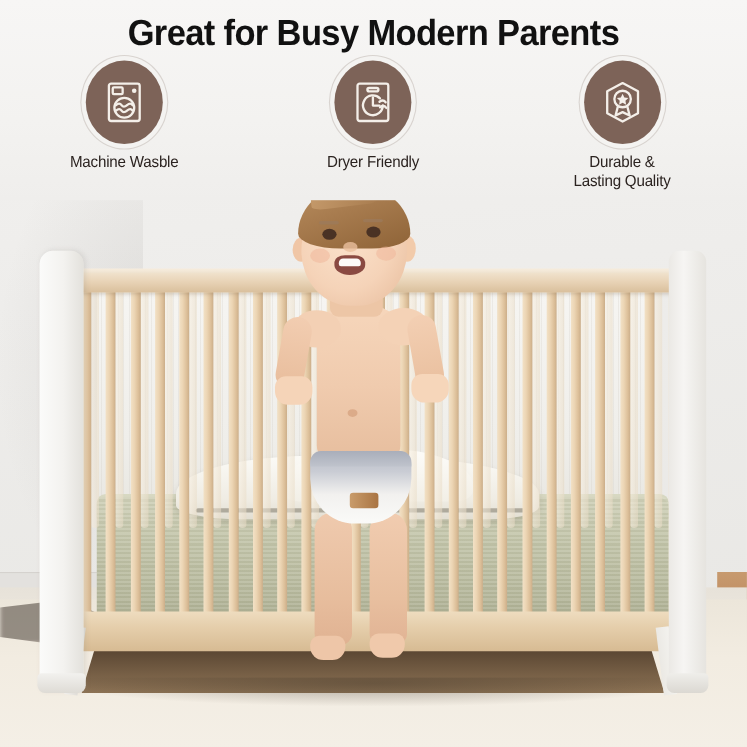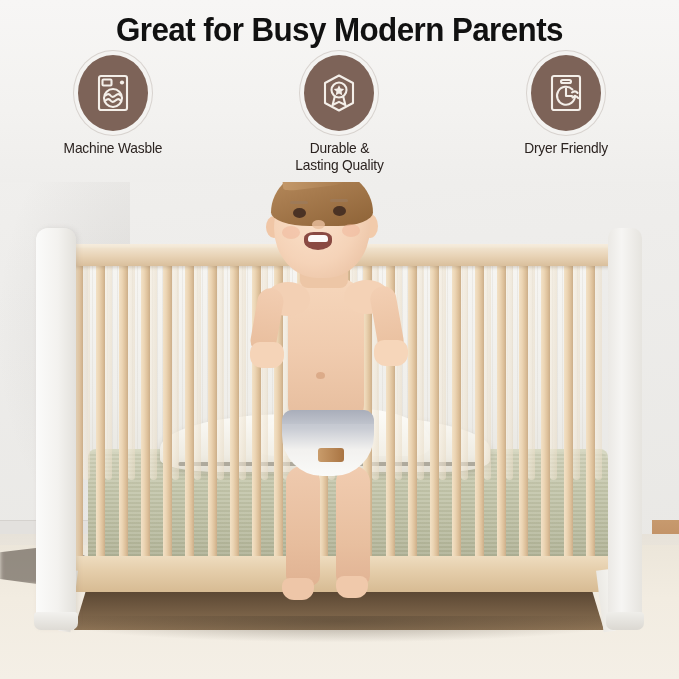--- a/index.html
+++ b/index.html
@@ -450,46 +450,46 @@
               <path d="M10.5 27.5c2-1.8 3.8-1.8 5 0s2.9 1.8 5 0 3.8-1.8 5 0"></path>
             </svg>
           </span>
         </div>
         <div class="flabel">Machine Wasble</div>
       </div>
 
       <div class="feature">
         <div class="badge">
           <span>
+            <svg width="36" height="40" viewBox="0 0 36 40" fill="none" stroke="#f4efe9" stroke-width="2.1" stroke-linecap="round" stroke-linejoin="round">
+              <rect x="4" y="3" width="28" height="34" rx="2"></rect>
+              <rect x="13" y="7" width="10" height="3" rx="1.5"></rect>
+              <path d="M24.4 16.4A9 9 0 1 0 27 22.8"></path>
+              <path d="M18 15.5V23h6"></path>
+              <path d="M24 19.5c2.2-1.6 4.3-1.2 5.6.5"></path>
+              <path d="M24.5 24.5c2.3-1.6 4.4-1.2 5.7.6"></path>
+            </svg>
+          </span>
+        </div>
+        <div class="flabel">Dryer Friendly</div>
+      </div>
+
+      <div class="feature">
+        <div class="badge">
+          <span>
             <svg width="38" height="40" viewBox="0 0 38 40" fill="none" stroke="#f4efe9" stroke-width="2.1" stroke-linecap="round" stroke-linejoin="round">
               <path d="M19 2.5 33 10v20L19 37.5 5 30V10z"></path>
               <circle cx="19" cy="17" r="7.5"></circle>
               <path d="M19 12.3l1.6 3.3 3.6.5-2.6 2.5.6 3.6-3.2-1.7-3.2 1.7.6-3.6-2.6-2.5 3.6-.5z" fill="#f4efe9" stroke="none"></path>
               <path d="M14.8 23.5 12.6 32l6.4-3.1 6.4 3.1-2.2-8.5"></path>
             </svg>
           </span>
         </div>
         <div class="flabel">
           <span>Durable &amp;</span><br>
           <span>Lasting Quality</span>
         </div>
       </div>
 
-      <div class="feature">
-        <div class="badge">
-          <span>
-            <svg width="36" height="40" viewBox="0 0 36 40" fill="none" stroke="#f4efe9" stroke-width="2.1" stroke-linecap="round" stroke-linejoin="round">
-              <rect x="4" y="3" width="28" height="34" rx="2"></rect>
-              <rect x="13" y="7" width="10" height="3" rx="1.5"></rect>
-              <path d="M24.4 16.4A9 9 0 1 0 27 22.8"></path>
-              <path d="M18 15.5V23h6"></path>
-              <path d="M24 19.5c2.2-1.6 4.3-1.2 5.6.5"></path>
-              <path d="M24.5 24.5c2.3-1.6 4.4-1.2 5.7.6"></path>
-            </svg>
-          </span>
-        </div>
-        <div class="flabel">Dryer Friendly</div>
-      </div>
-
     </div>
   </div>
 
 </div>
 
 </body></html>

